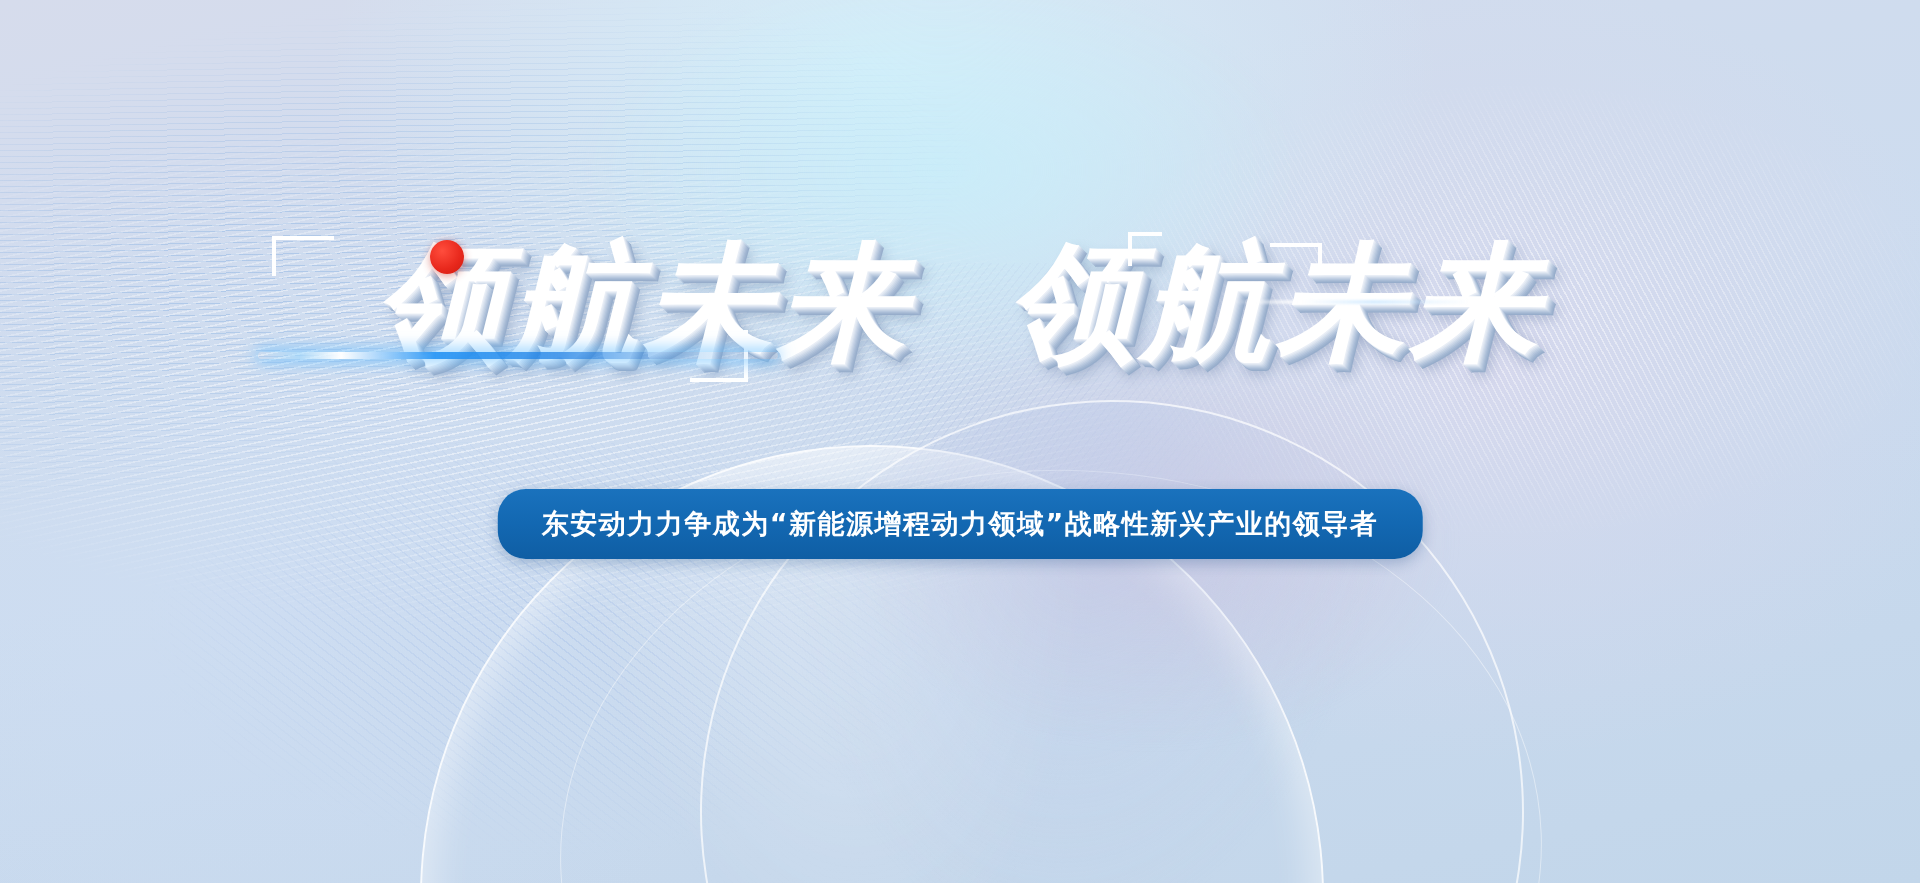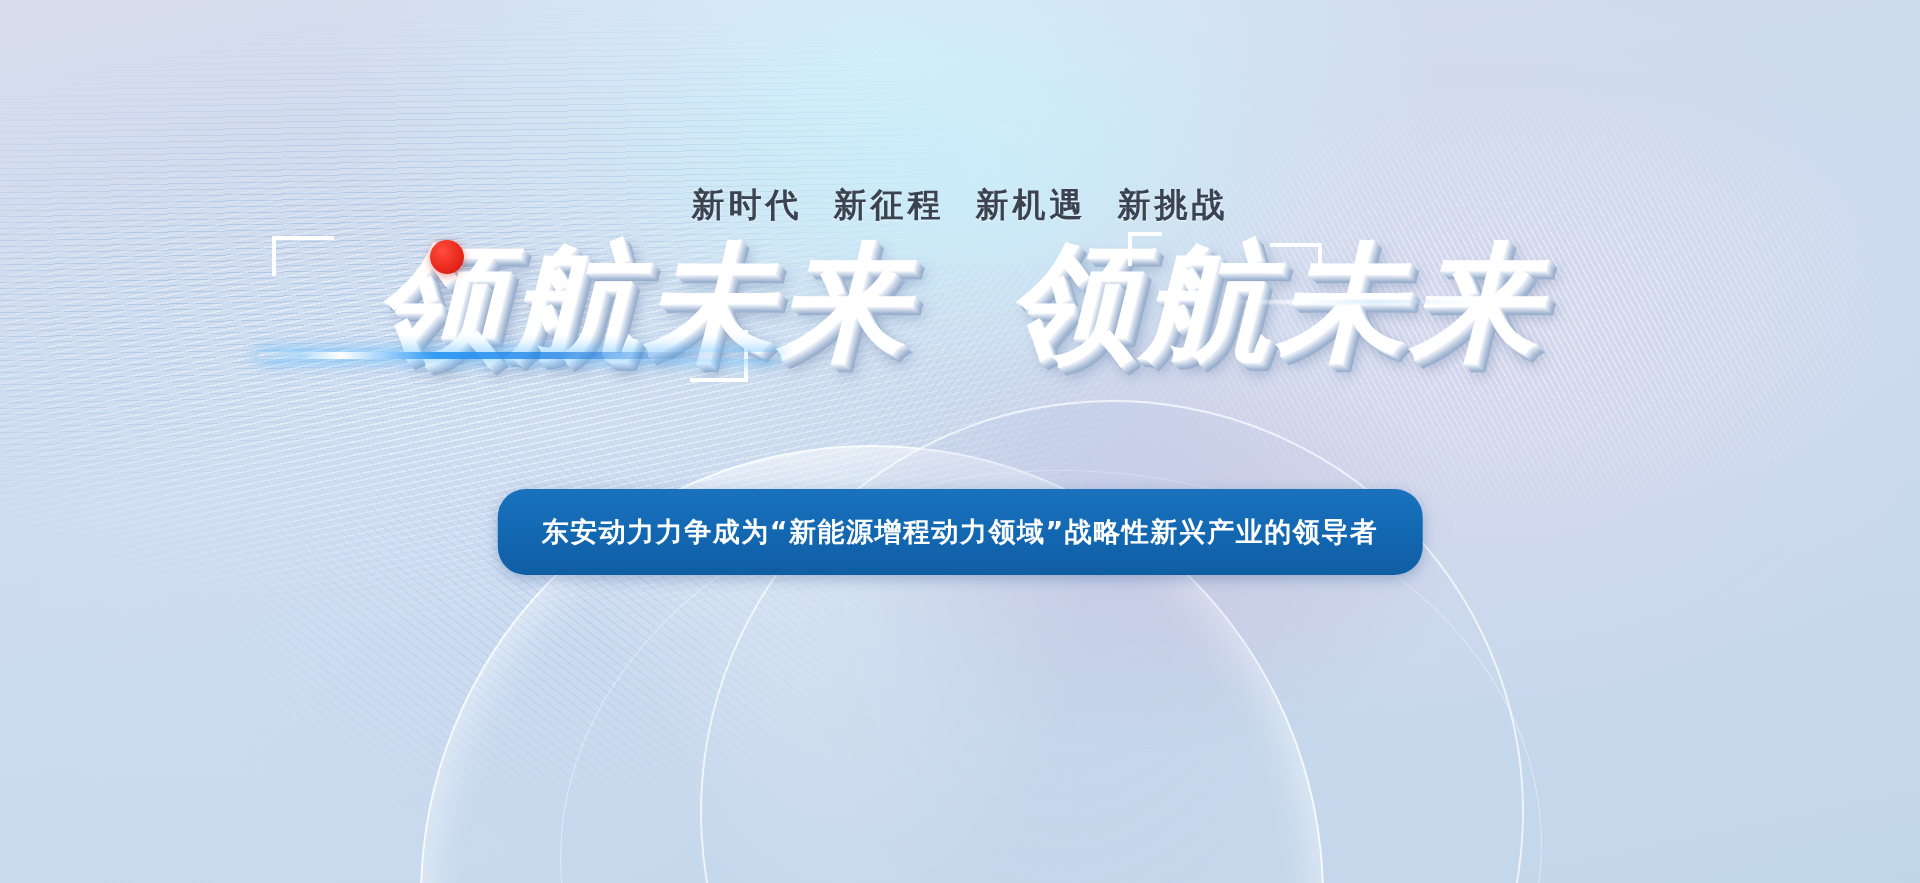--- a/index.html
+++ b/index.html
@@ -190,21 +190,21 @@
       rgba(200,230,255,0.7) 60%,
       rgba(255,255,255,0) 100%);
     filter:blur(1px);
     border-radius:3px;
   }
 
   .pill{
     position:absolute;left:50%;transform:translateX(-50%);
     top:489px;
     height:54px;line-height:54px;
-    padding:16px 44px;
+    padding:8px 44px;
     border-radius:28px;
     background:linear-gradient(180deg,#1a72bd 0%,#1368b2 48%,#0f5ea4 100%);
     color:#ffffff;
     font-size:27px;font-weight:bold;letter-spacing:1.5px;
     font-family:"DejaVu Sans","Liberation Sans",sans-serif;
     white-space:nowrap;
     box-shadow:0 4px 14px rgba(20,70,125,0.28);
   }
 </style>
 </head>
@@ -218,21 +218,20 @@
   <div class="ribbon lines-b"></div>
   <div class="ribbon lines-c"></div>
   <div class="ribbon lines-d"></div>
   <div class="ribbon lines-e"></div>
   <div class="ribbon swoosh-3"></div>
   <div class="ribbon swoosh-1"></div>
   <div class="ribbon swoosh-2"></div>
 
   <div class="content">
 
-    <div class="eyebrow">新时代  新征程  新机遇  新挑战</div>
 
     <div class="headline-wrap">
       <span class="headline"><span>领航未来</span><span class="gap"> </span><span>领航未来</span></span>
     </div>
 
     <div class="red-dot"></div>
     <div class="bracket bracket-tl"></div>
     <div class="bracket bracket-br"></div>
     <div class="bracket bracket-tl2"></div>
     <div class="bracket bracket-tr2"></div>

